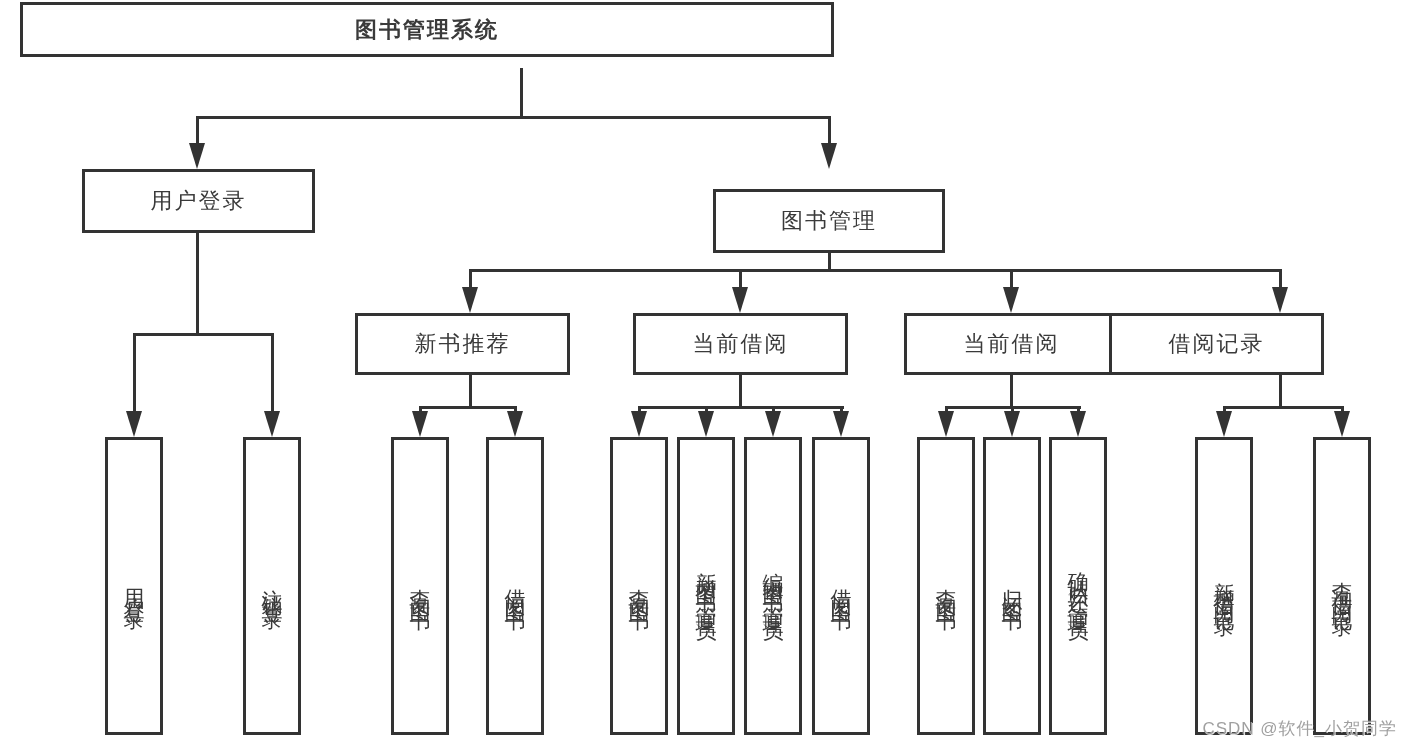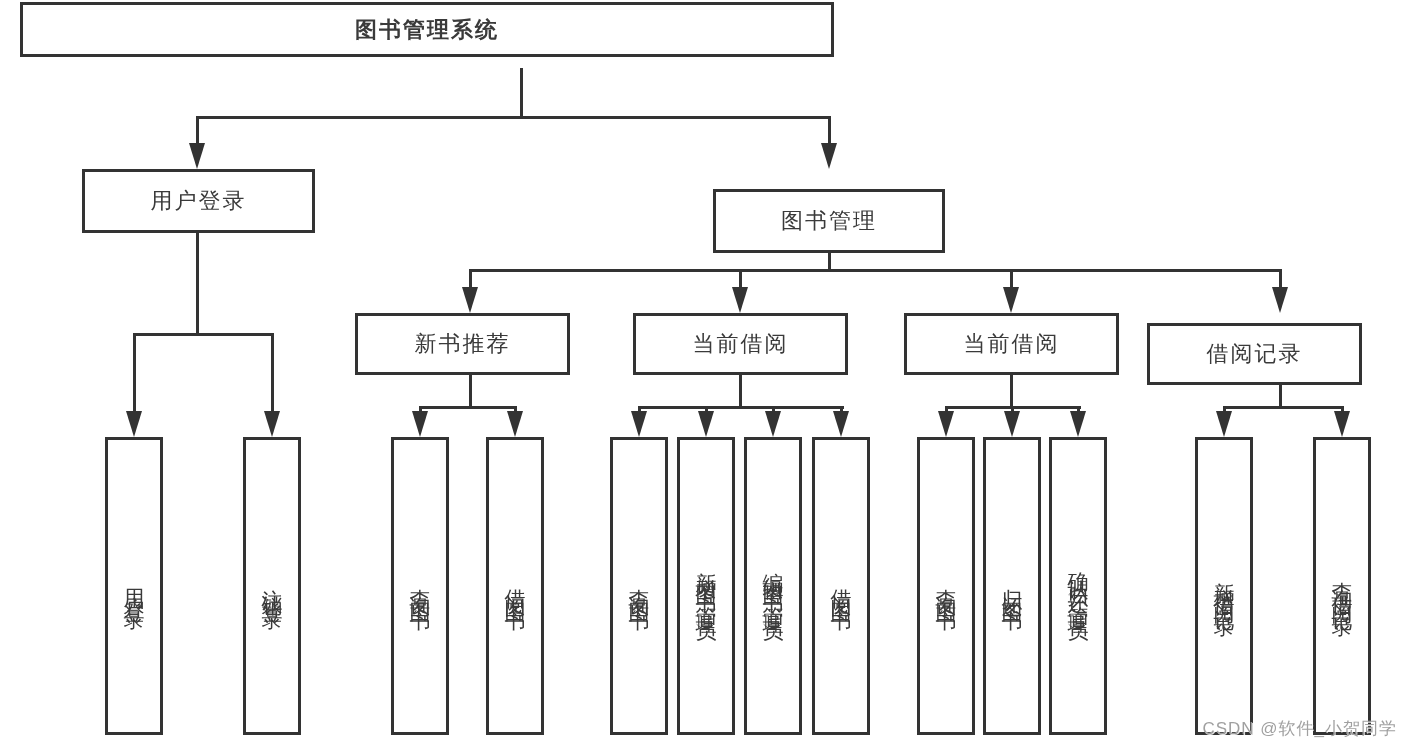--- a/index.html
+++ b/index.html
@@ -95,21 +95,21 @@
   <div class="vline" style="left:739px; top:269px; height:20px;"></div>
   <div class="arrow" style="left:732px; top:287px;"></div>
   <div class="vline" style="left:1010px; top:269px; height:20px;"></div>
   <div class="arrow" style="left:1003px; top:287px;"></div>
   <div class="vline" style="left:1279px; top:269px; height:20px;"></div>
   <div class="arrow" style="left:1272px; top:287px;"></div>
 
   <div class="node" style="left:355px; top:313px; width:215px; height:62px;">新书推荐</div>
   <div class="node" style="left:633px; top:313px; width:215px; height:62px;">当前借阅</div>
   <div class="node" style="left:904px; top:313px; width:215px; height:62px;">当前借阅</div>
-  <div class="node" style="left:1147px; top:313px; width:215px; height:62px;margin-top:10px;">借阅记录</div>
+  <div class="node" style="left:1109px; top:313px; width:215px; height:62px;">借阅记录</div>
 
   <div class="vline" style="left:469px; top:375px; height:33px;"></div>
   <div class="hline" style="left:419px; top:406px; width:98px;"></div>
   <div class="vline" style="left:739px; top:375px; height:33px;"></div>
   <div class="hline" style="left:638px; top:406px; width:206px;"></div>
   <div class="vline" style="left:1010px; top:375px; height:33px;"></div>
   <div class="hline" style="left:945px; top:406px; width:136px;"></div>
   <div class="vline" style="left:1279px; top:375px; height:33px;"></div>
   <div class="hline" style="left:1223px; top:406px; width:121px;"></div>
 

